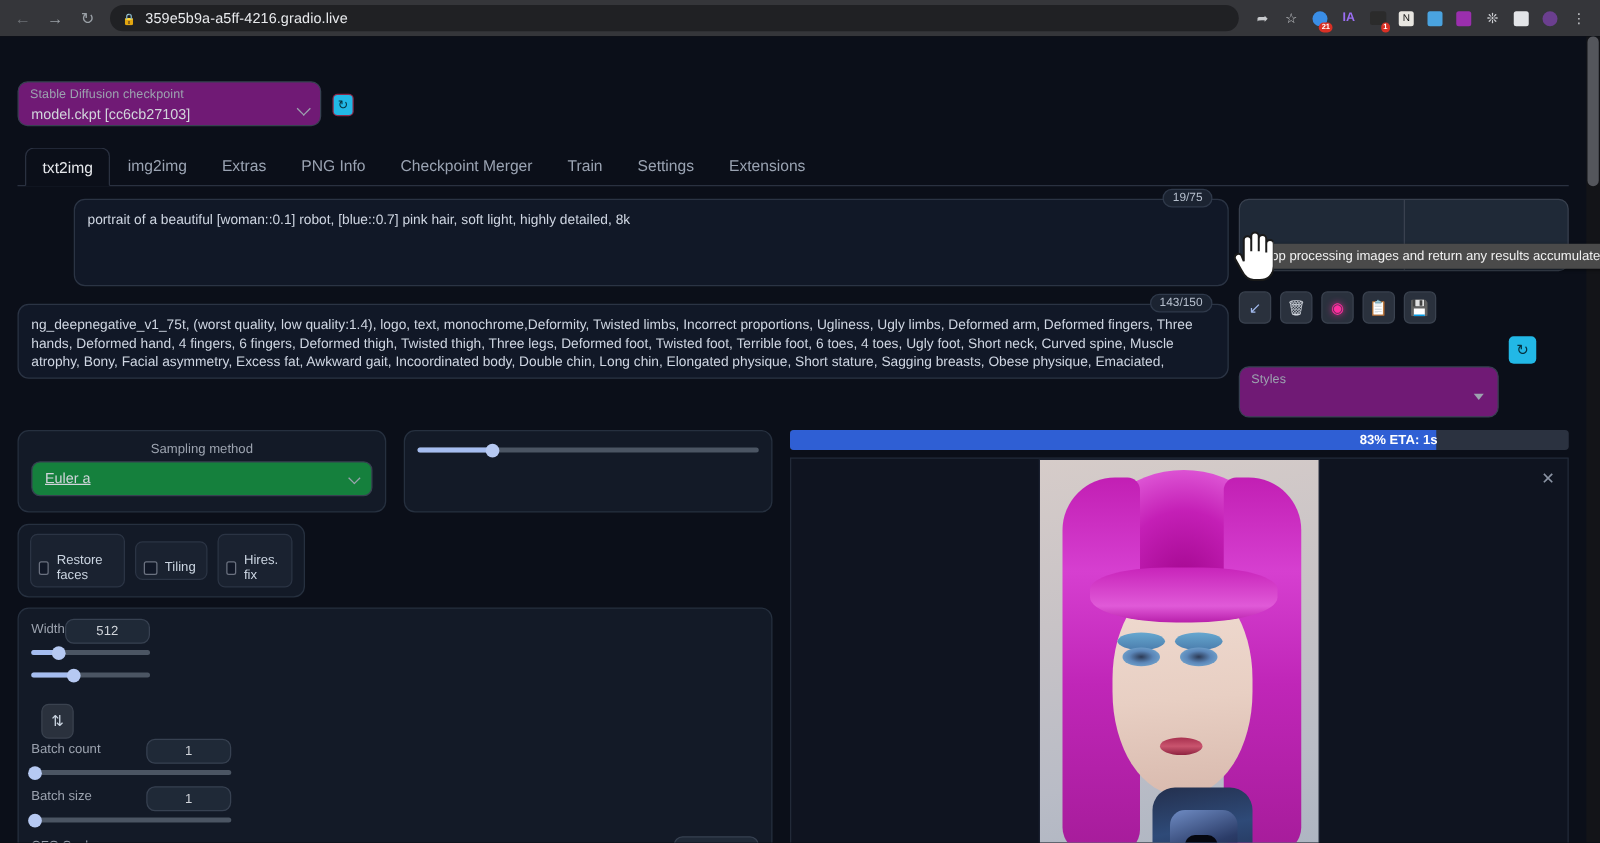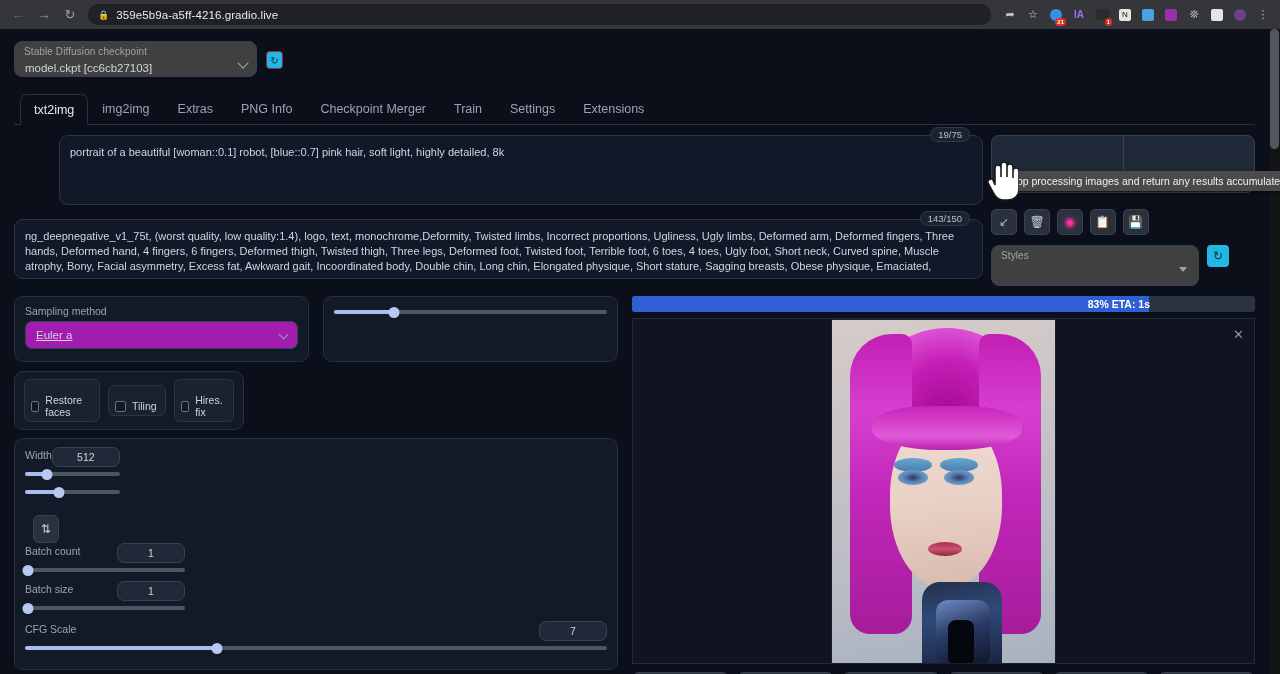--- a/index.html
+++ b/index.html
@@ -51,22 +51,22 @@
     background: #131418;
   }
   .scrollbar .thumb {
     position: absolute; top: 0; left: 1px; width: 9px; height: 120px;
     background: #54565c; border-radius: 5px;
   }
 
   
   .ckpt-row { display: flex; align-items: flex-end; gap: 10px; padding: 12px 0 0 14px; }
   .field-box {
-    background: #404040; border: 1px solid #374151; border-radius: 8px;
-    position: relative; padding: 16px 10px 7px 10px;
+    background: #701a75; border: 1px solid #374151; border-radius: 8px;
+    position: relative; padding: 16px 10px 7px 10px; margin-top: 24px;
   }
   .field-label {
     position: absolute; top: 4px; left: 9px;
     font-size: 10px; color: #9ca3af; letter-spacing: .1px;
   }
   .field-val { font-size: 11.5px; color: #d1d5db; }
   .ckpt-select { width: 243px; height: 36px; }
   .caret {
     position: absolute; right: 9px; top: 17px; width: 8px; height: 8px;
     border-right: 1.4px solid #9ca3af; border-bottom: 1.4px solid #9ca3af;
@@ -155,23 +155,23 @@
   
   .lower { display: flex; padding: 10px 14px 0 14px; gap: 14px; }
   .settings-col { width: 604px; }
   .card {
     background: #131a27; border: 1px solid #26303f; border-radius: 9px;
   }
 
   .row-two { display: flex; gap: 14px; }
   .sm-card { padding: 8px 10px 12px 10px; position: relative; }
 
-  .lbl { font-size: 10.5px; color: #9ca3af; margin-bottom: 4px; }
+  .lbl { font-size: 10.5px; color: #9ca3af; margin-bottom: 4px; text-align: center; }
   .sel-box {
-    background: #a21caf; border: 1px solid #374151; border-radius: 7px;
+    background: #15803d; border: 1px solid #374151; border-radius: 7px;
     height: 28px; display: flex; align-items: center; padding: 0 10px;
     font-size: 11.5px; color: #d1d5db; position: relative; text-decoration: underline;
   }
   .sel-caret {
     position: absolute; right: 10px; top: 9px; width: 7px; height: 7px;
     border-right: 1.4px solid #9ca3af; border-bottom: 1.4px solid #9ca3af;
     transform: rotate(45deg);
   }
   .num-box {
     background: #1f2937; border: 1px solid #374151; border-radius: 7px;

